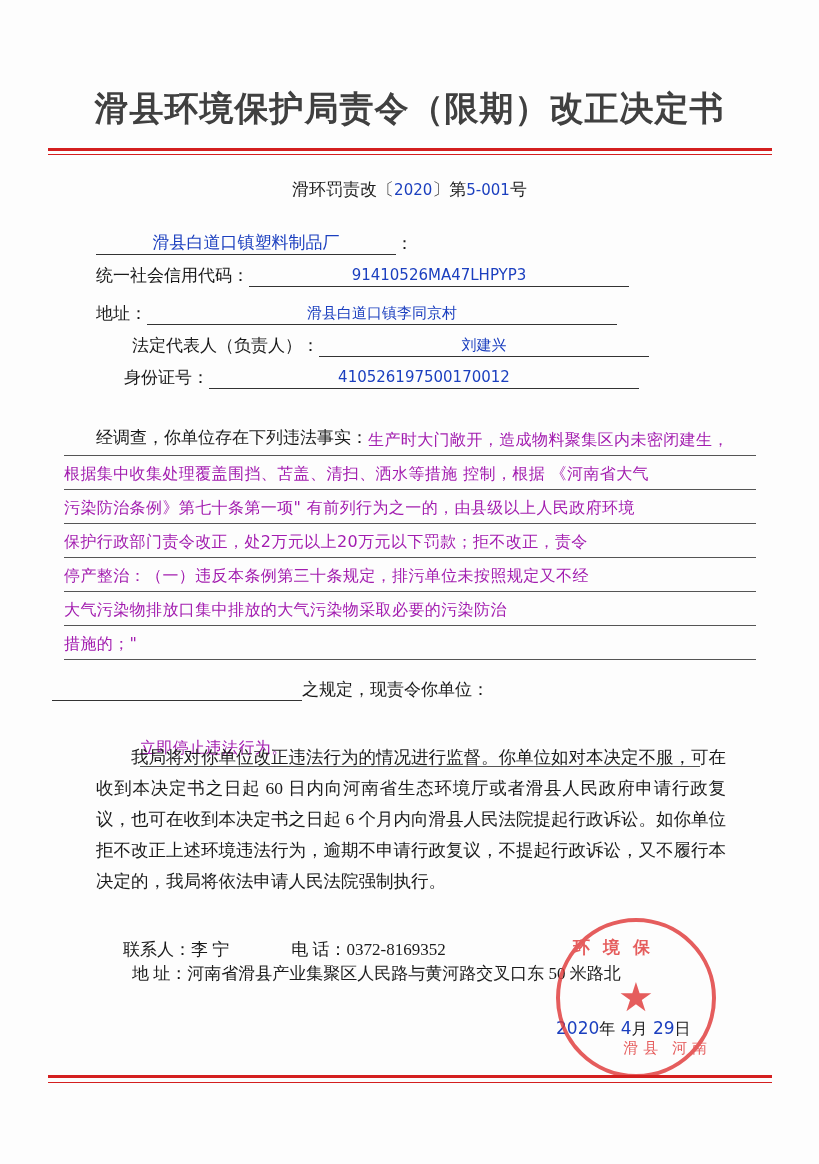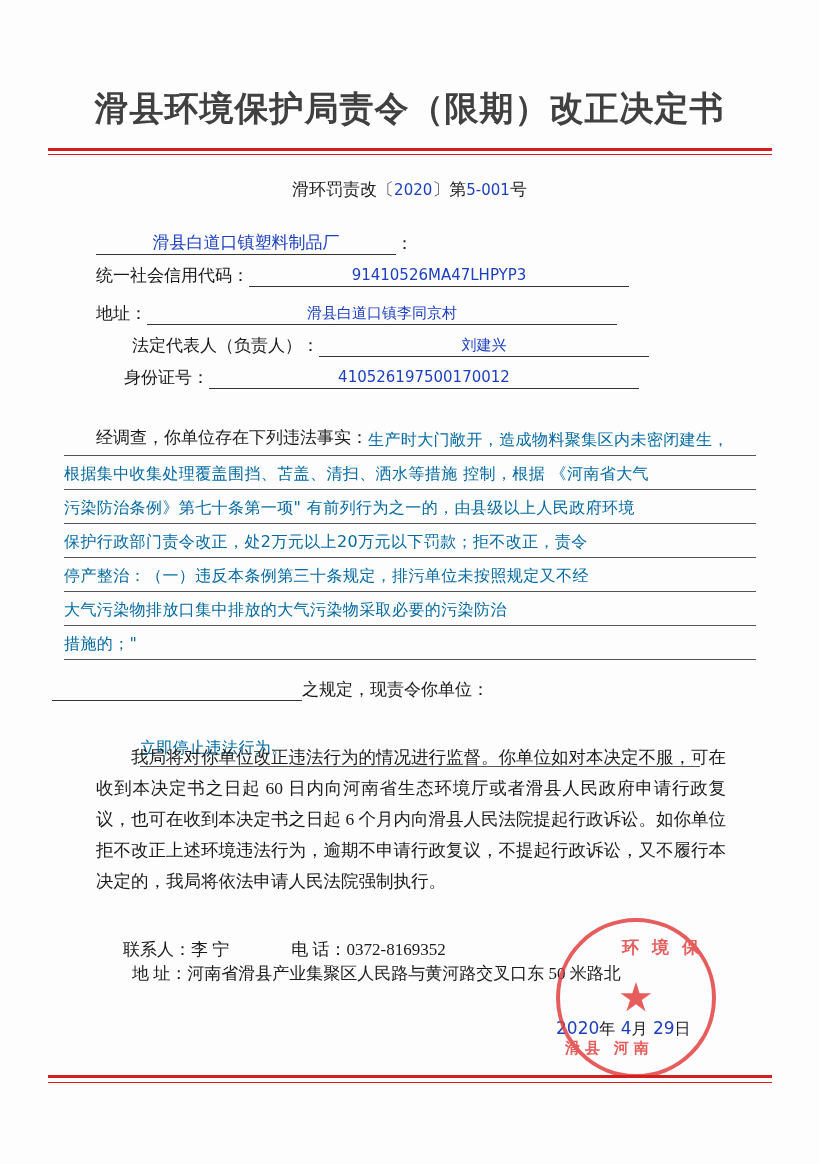--- a/index.html
+++ b/index.html
@@ -135,21 +135,21 @@
     border-bottom: 1px solid #555;
     font-size: 17px;
     line-height: 32px;
     white-space: nowrap;
     overflow: visible;
   }
   .lead-in {
     margin-left: 32px;
   }
   .hw {
-    color: #0369a1;
+    color: #a21caf;
     font-family: "DejaVu Sans", sans-serif;
     font-size: 16px;
     letter-spacing: 0.4px;
     position: relative;
     top: 2px;
   }
 
   
   .order-line {
     position: absolute;
@@ -238,38 +238,38 @@
     transform: translate(-50%, -50%);
     color: #e03a3a;
     font-size: 40px;
     line-height: 1;
   }
   .seal-text-top {
     position: absolute;
     top: 14px;
     left: 0;
     width: 152px;
-    text-align: right;
+    text-align: left;
     color: #e03a3a;
     font-size: 17px;
     letter-spacing: 13px;
     text-indent: 13px;
     font-weight: bold;
   }
   .seal-text-bottom {
     position: absolute;
     bottom: 16px;
     left: 0;
     width: 152px;
-    text-align: left;
+    text-align: right;
     color: #e03a3a;
     font-size: 15px;
     letter-spacing: 5px;
     text-indent: 5px;
-    font-weight: bold;
+    font-weight: normal;
   }
 </style>
 </head>
 <body>
 
 <div class="page">
 
   <div class="title">滑县环境保护局责令（限期）改正决定书</div>
 
   <div class="rule-top"></div>

